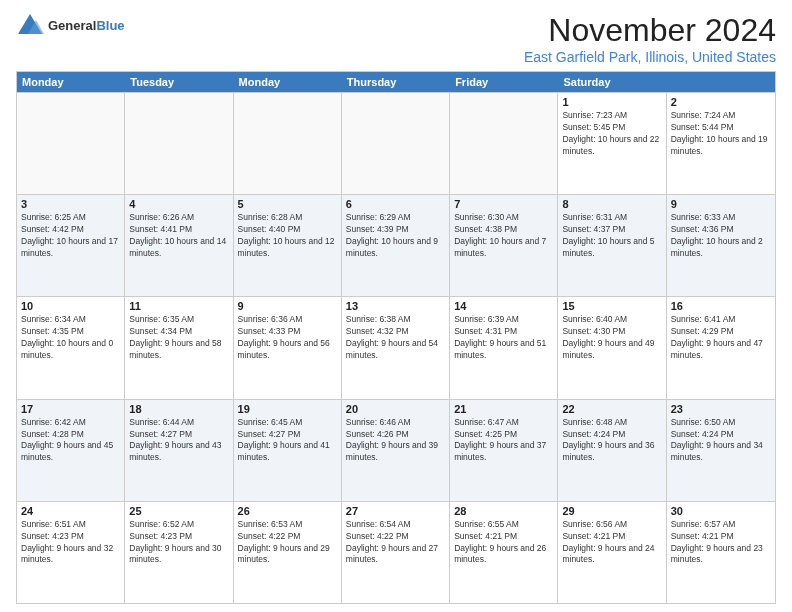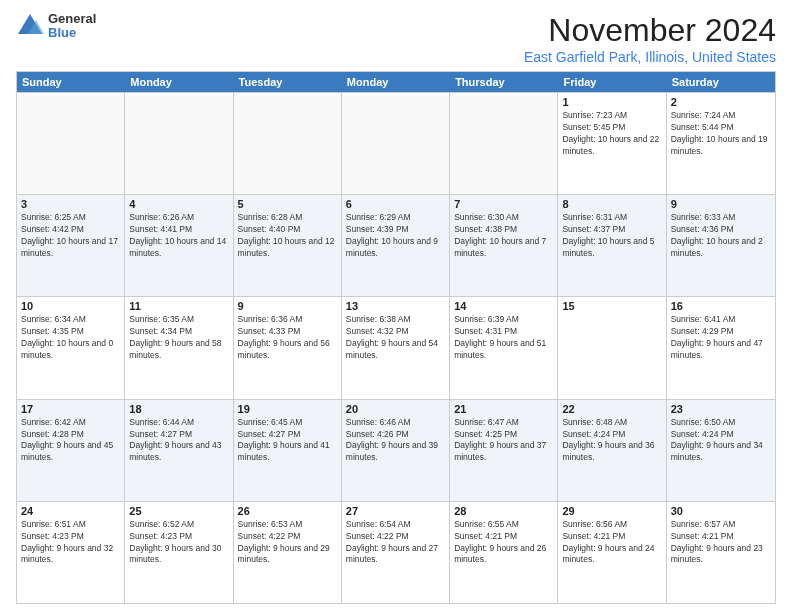--- a/index.html
+++ b/index.html
@@ -23,21 +23,21 @@
       justify-content: space-between;
       margin-bottom: 6px;
     }
     .logo {
       display: flex;
       align-items: center;
       gap: 4px;
     }
     .logo-text {
       display: flex;
-      flex-direction: column;
+      flex-direction: row;
       line-height: 1.1;
     }
     .logo-general {
       font-size: 13px;
       font-weight: bold;
       color: #333;
     }
     .logo-blue {
       font-size: 13px;
       font-weight: bold;
@@ -134,21 +134,20 @@
       </div>
     </div>
     <div class="title-block">
       <div class="main-title">November 2024</div>
       <div class="subtitle">East Garfield Park, Illinois, United States</div>
     </div>
   </div>
 
   <div class="calendar">
     <div class="cal-header">
-    <div class="cal-header-cell">Sunday</div>
         <div class="cal-header-cell">Monday</div>
         <div class="cal-header-cell">Tuesday</div>
         <div class="cal-header-cell">Monday</div>
         <div class="cal-header-cell">Thursday</div>
         <div class="cal-header-cell">Friday</div>
         <div class="cal-header-cell">Saturday</div>
       </div>
     <div class="cal-body">
     <div class="cal-row">
           <div class="cal-cell empty"></div>
@@ -211,20 +210,21 @@
           <div class="cal-cell">
             <span class="day-num">13</span>
             <div class="day-info">Sunrise: 6:38 AM<br>Sunset: 4:32 PM<br>Daylight: 9 hours and 54 minutes.</div>
           </div>
           <div class="cal-cell">
             <span class="day-num">14</span>
             <div class="day-info">Sunrise: 6:39 AM<br>Sunset: 4:31 PM<br>Daylight: 9 hours and 51 minutes.</div>
           </div>
           <div class="cal-cell">
             <span class="day-num">15</span>
+            <div class="day-info">Sunrise: 6:40 AM<br>Sunset: 4:30 PM<br>Daylight: 9 hours and 49 minutes.</div>
           </div>
           <div class="cal-cell">
             <span class="day-num">16</span>
             <div class="day-info">Sunrise: 6:41 AM<br>Sunset: 4:29 PM<br>Daylight: 9 hours and 47 minutes.</div>
           </div>
         </div>
         <div class="cal-row">
           <div class="cal-cell shaded">
             <span class="day-num">17</span>
             <div class="day-info">Sunrise: 6:42 AM<br>Sunset: 4:28 PM<br>Daylight: 9 hours and 45 minutes.</div>

